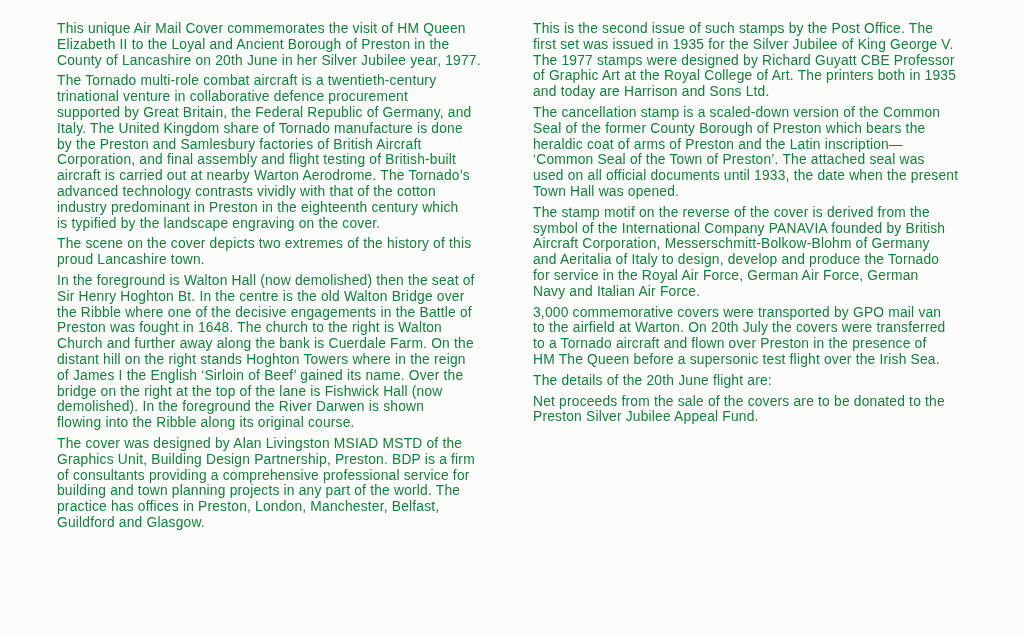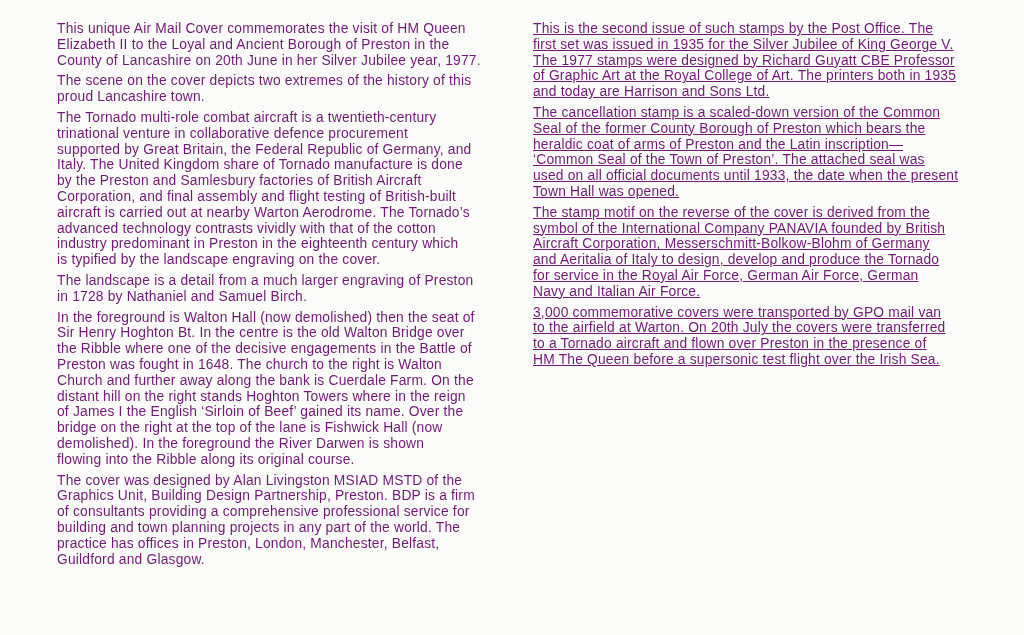--- a/index.html
+++ b/index.html
@@ -11,56 +11,54 @@
     position: relative;
     width: 1024px;
     height: 635px;
     background: #fcfcfa;
     overflow: hidden;
     font-family: "Liberation Sans", "DejaVu Sans", sans-serif;
   }
   .col {
     position: absolute;
     top: 21px;
-    color: #701a75;
+    color: #15803d;
     font-size: 13.8px;
     line-height: 15.8px;
     letter-spacing: 0.2px;
     font-weight: 400;
   }
   .col-left  { left: 57px;  width: 478px; }
-  .col-right { left: 533px; width: 482px; text-decoration: underline; }
+  .col-right { left: 533px; width: 482px; }
   .col p {
     margin: 0 0 5px 0;
     white-space: pre-line;
   }
 </style>
 </head>
 <body>
 
 <div class="sheet">
 
   <div class="col col-left">
     <p>This unique Air Mail Cover commemorates the visit of HM Queen
 Elizabeth II to the Loyal and Ancient Borough of Preston in the
 County of Lancashire on 20th June in her Silver Jubilee year, 1977.</p>
-    <p>The scene on the cover depicts two extremes of the history of this
-proud Lancashire town.</p>
     <p>The Tornado multi-role combat aircraft is a twentieth-century
 trinational venture in collaborative defence procurement
 supported by Great Britain, the Federal Republic of Germany, and
 Italy. The United Kingdom share of Tornado manufacture is done
 by the Preston and Samlesbury factories of British Aircraft
 Corporation, and final assembly and flight testing of British-built
 aircraft is carried out at nearby Warton Aerodrome. The Tornado’s
 advanced technology contrasts vividly with that of the cotton
 industry predominant in Preston in the eighteenth century which
 is typified by the landscape engraving on the cover.</p>
-    <p>The landscape is a detail from a much larger engraving of Preston
-in 1728 by Nathaniel and Samuel Birch.</p>
+    <p>The scene on the cover depicts two extremes of the history of this
+proud Lancashire town.</p>
     <p>In the foreground is Walton Hall (now demolished) then the seat of
 Sir Henry Hoghton Bt. In the centre is the old Walton Bridge over
 the Ribble where one of the decisive engagements in the Battle of
 Preston was fought in 1648. The church to the right is Walton
 Church and further away along the bank is Cuerdale Farm. On the
 distant hill on the right stands Hoghton Towers where in the reign
 of James I the English ‘Sirloin of Beef’ gained its name. Over the
 bridge on the right at the top of the lane is Fishwick Hall (now
 demolished). In the foreground the River Darwen is shown
 flowing into the Ribble along its original course.</p>
@@ -87,15 +85,18 @@
     <p>The stamp motif on the reverse of the cover is derived from the
 symbol of the International Company PANAVIA founded by British
 Aircraft Corporation, Messerschmitt-Bolkow-Blohm of Germany
 and Aeritalia of Italy to design, develop and produce the Tornado
 for service in the Royal Air Force, German Air Force, German
 Navy and Italian Air Force.</p>
     <p>3,000 commemorative covers were transported by GPO mail van
 to the airfield at Warton. On 20th July the covers were transferred
 to a Tornado aircraft and flown over Preston in the presence of
 HM The Queen before a supersonic test flight over the Irish Sea.</p>
+    <p>The details of the 20th June flight are:</p>
+    <p>Net proceeds from the sale of the covers are to be donated to the
+Preston Silver Jubilee Appeal Fund.</p>
   </div>
 
 </div>
 
 </body></html>

